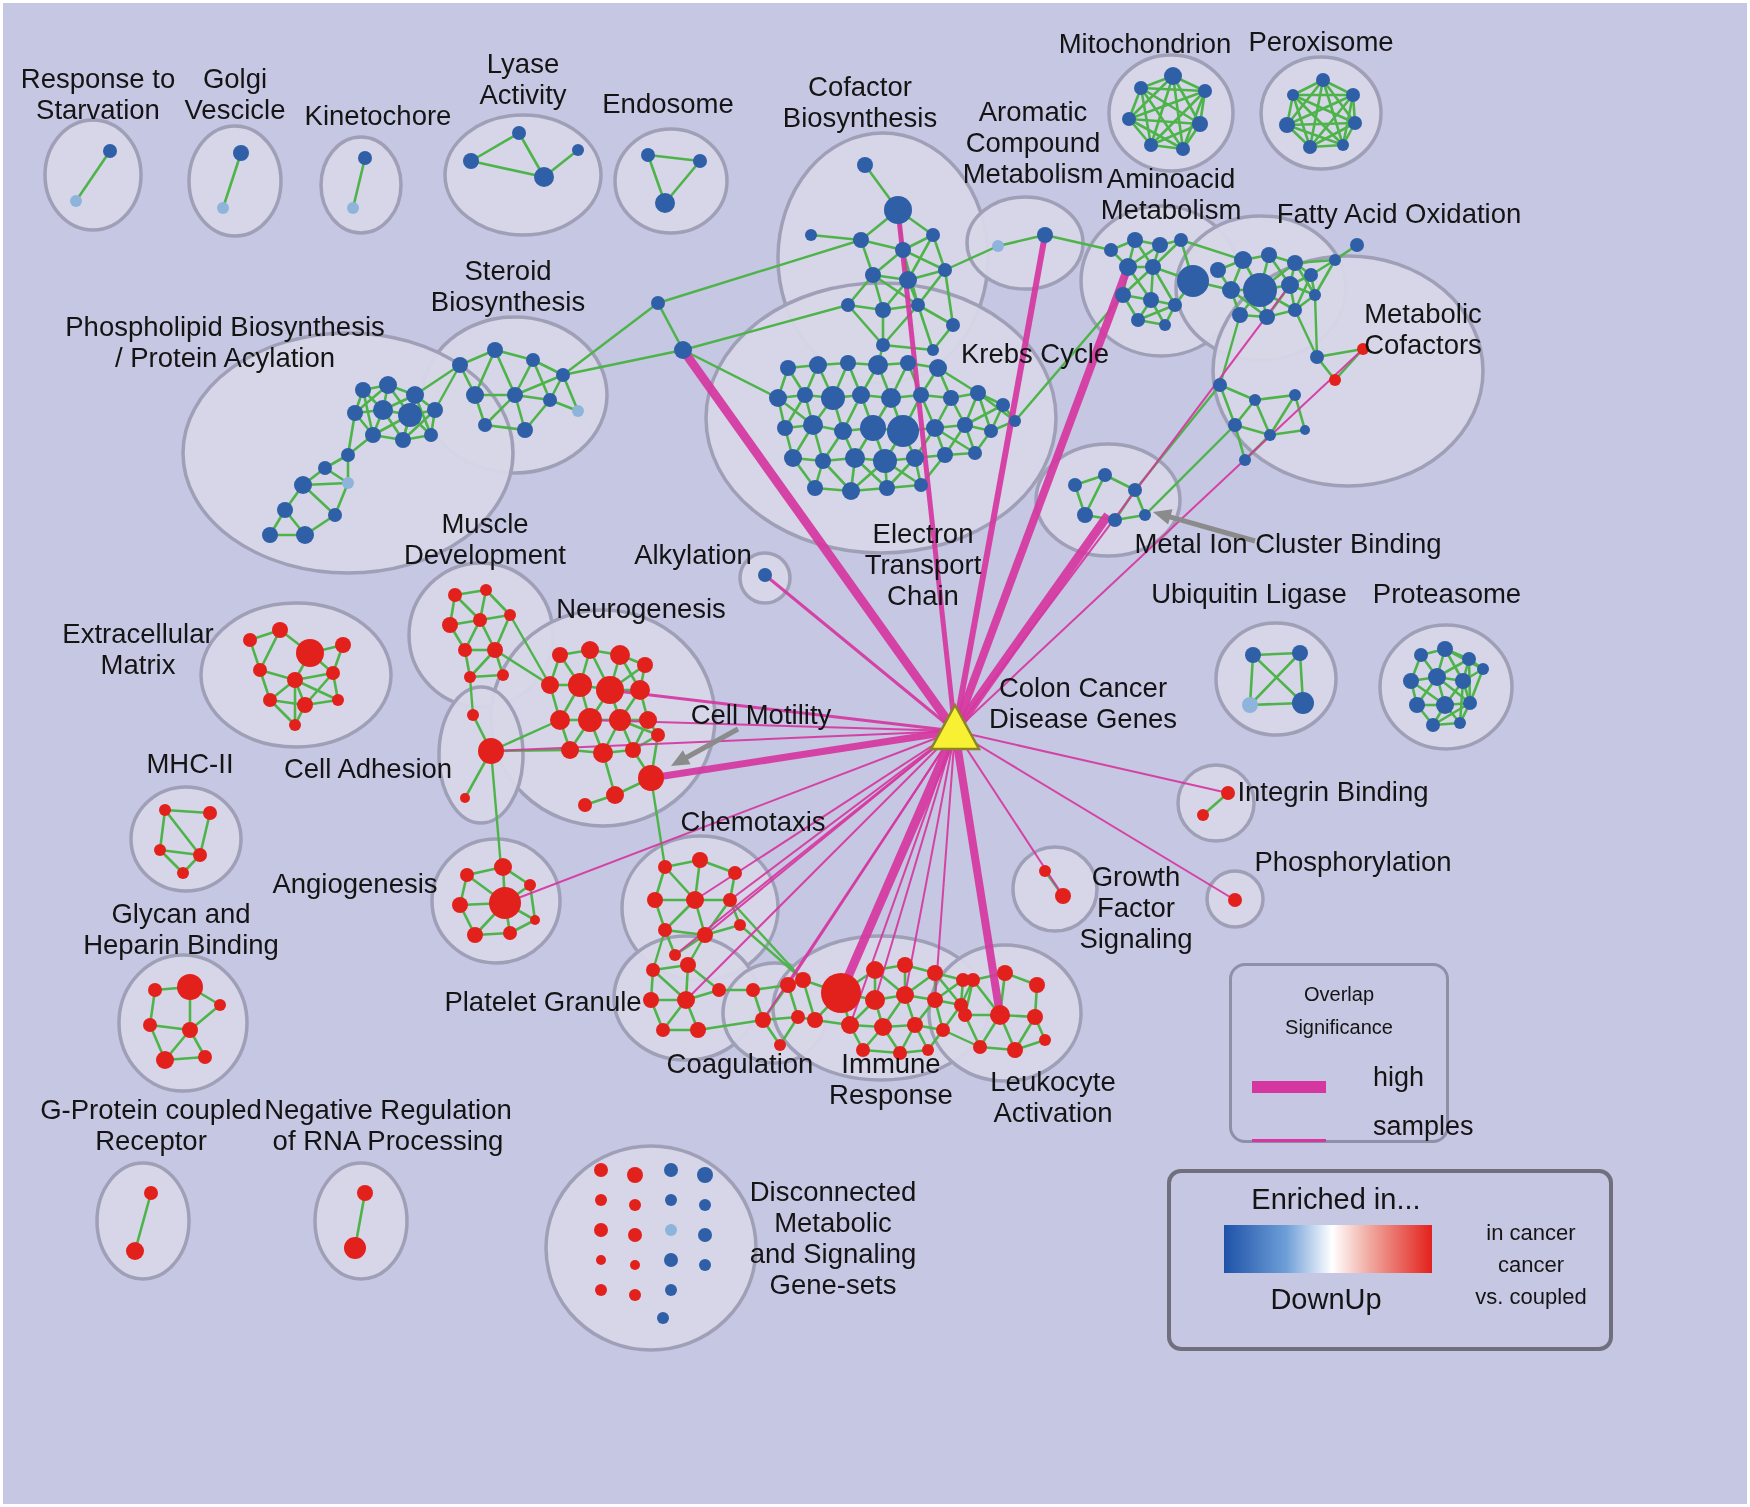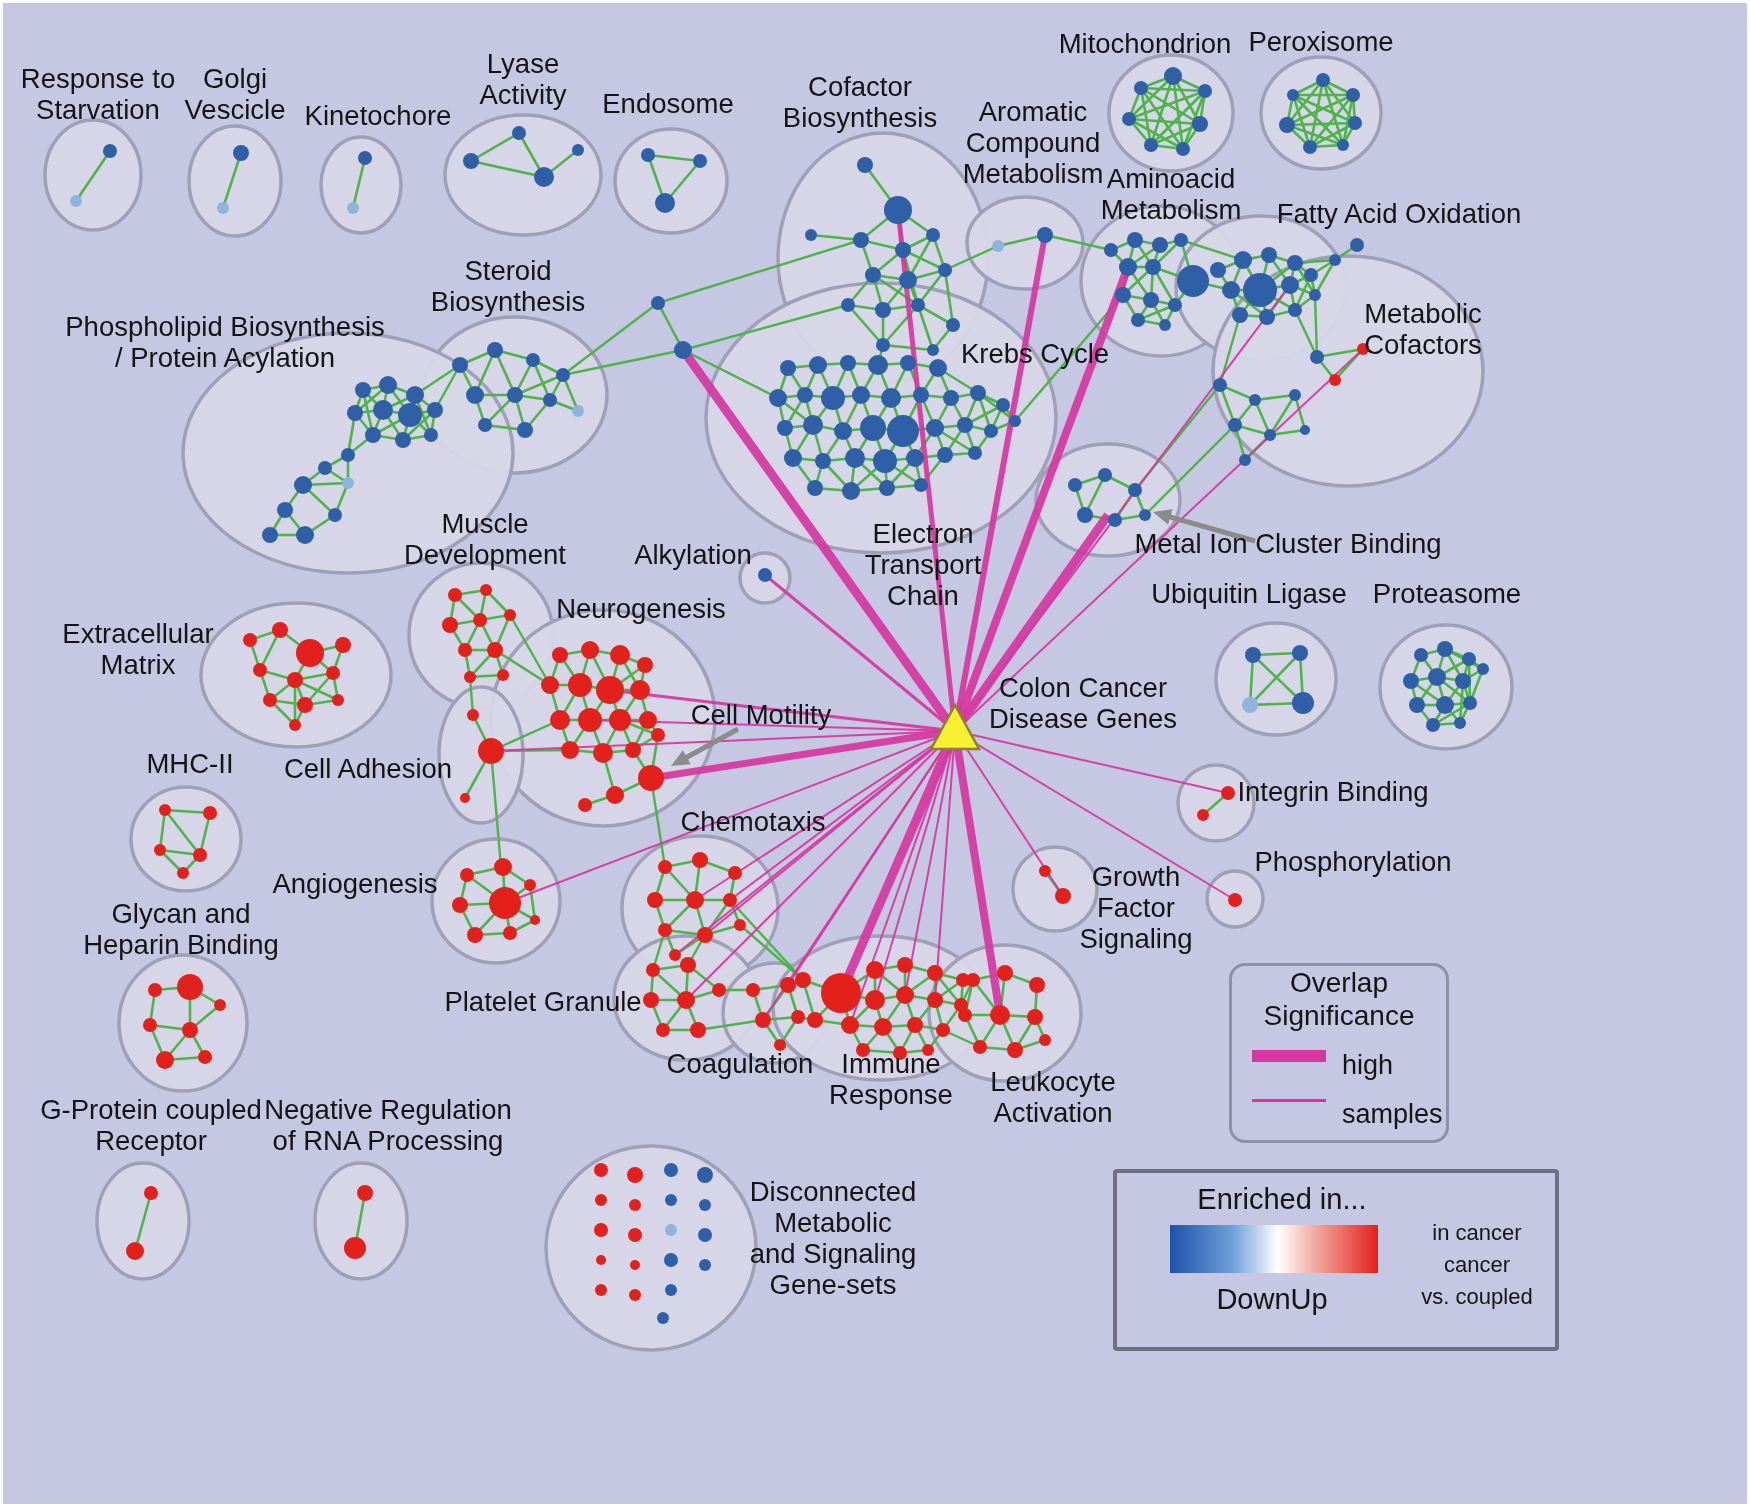--- a/index.html
+++ b/index.html
@@ -5,27 +5,27 @@
   html,body{margin:0;padding:0;background:#ffffff;}
   .stage{
     position:relative;width:1750px;height:1507px;
     background:#c6c7e2;box-sizing:border-box;border:3px solid #ffffff;
     font-family:"Liberation Sans",sans-serif;overflow:hidden;
   }
   svg{position:absolute;left:0;top:0;}
   .map-label{font-family:"Liberation Sans",sans-serif;font-size:27.5px;fill:#141414;}
   .legend{position:absolute;color:#141414;font-family:"Liberation Sans",sans-serif;}
   .legend.overlap{left:1226px;top:960px;width:214px;height:174px;border:3px solid #8f8fa8;border-radius:16px;}
-  .lg-title{font-size:28px;text-align:center;line-height:33px;}
-  .lg-row{display:flex;align-items:flex-start;margin:18px 0 0 20px;}
+  .lg-title{font-size:20px;text-align:center;line-height:33px;margin-top:12px;}
+  .lg-row{display:flex;align-items:flex-end;margin:18px 0 0 20px;gap:31px;}
   .swatch{width:74px;flex:0 0 74px;background:#d6369f;}
   .swatch.thick{height:12px;}
   .swatch.thin{height:3px;}
   .lg-label{margin-left:16px;font-size:27px;}
-  .legend.enriched{left:1110px;top:1166px;width:438px;height:174px;border:4px solid #6f6f7d;border-radius:4px;}
+  .legend.enriched{left:1164px;top:1166px;width:438px;height:174px;border:4px solid #6f6f7d;border-radius:14px;}
   .en-title{position:absolute;left:20px;top:10px;width:290px;text-align:center;font-size:29px;}
   .gradient-bar{position:absolute;left:53px;top:52px;width:208px;height:48px;
     background:linear-gradient(to right,#1d52a8 0%,#6f9fd8 30%,#ffffff 52%,#f0a9a0 70%,#e3211c 100%);}
   .en-axis{position:absolute;left:30px;top:110px;width:250px;display:flex;justify-content:center;font-size:29px;}
   .en-note{position:absolute;left:290px;top:44px;width:140px;text-align:center;font-size:22px;line-height:32px;}
 </style>
 </head>
 <body>
 
 <div class="stage">

